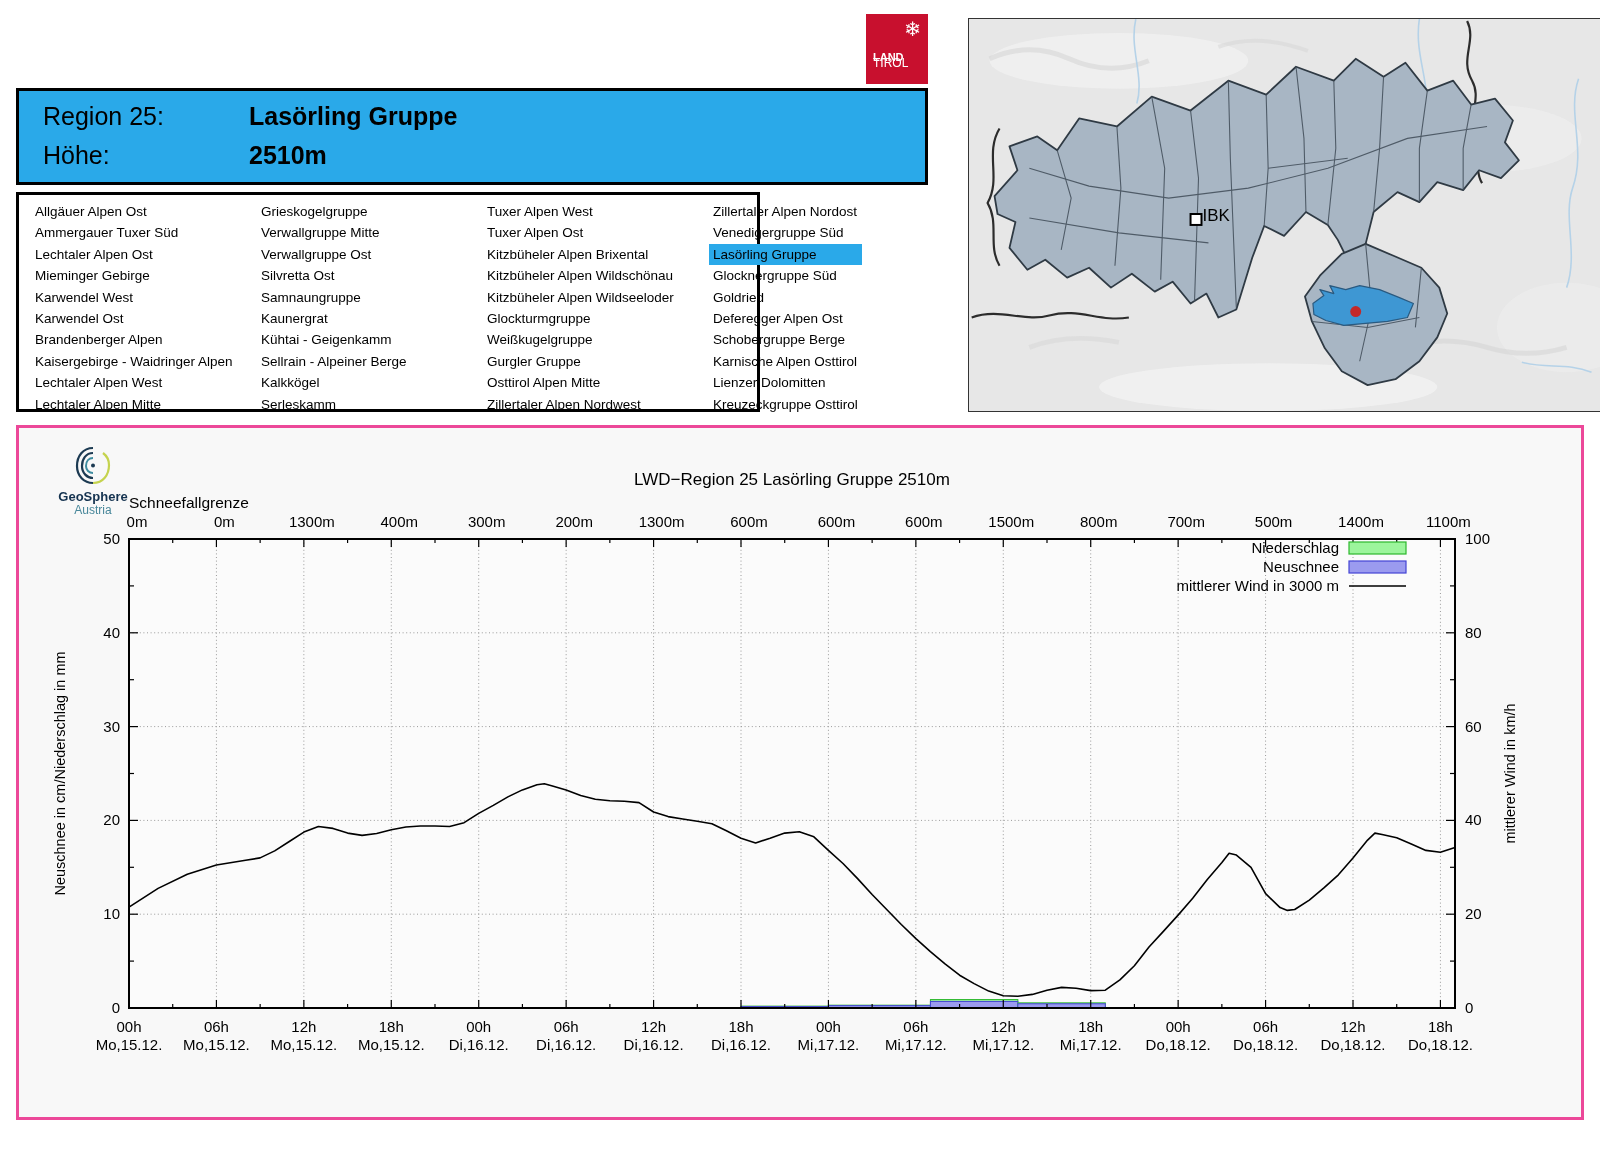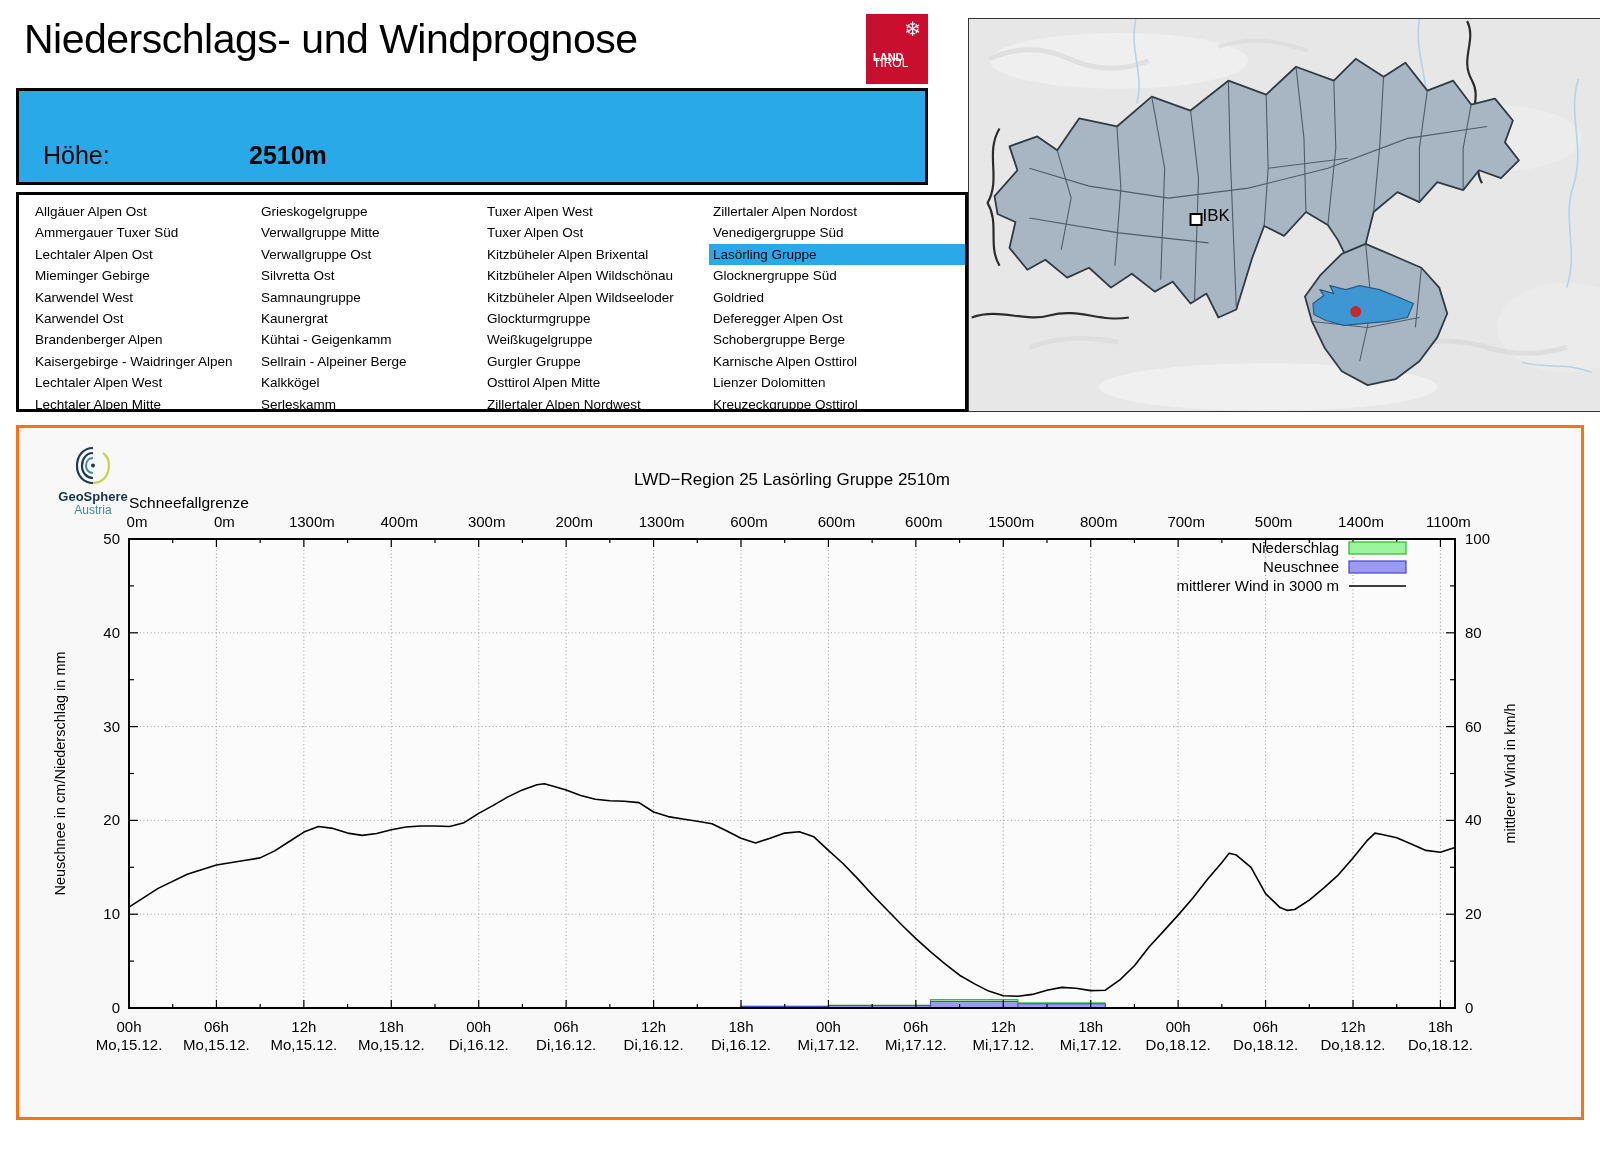--- a/index.html
+++ b/index.html
@@ -13,52 +13,54 @@
   .tirol-logo .l1{position:absolute;left:7px;top:37px;font-size:11px;font-weight:700;color:#fff;}
   .tirol-logo .l2{position:absolute;left:7px;top:42px;font-size:12px;font-weight:400;color:#fff;}
   
   .info-box{position:absolute;left:16px;top:88px;width:912px;height:97px;box-sizing:border-box;
             background:var(--accent);border:3px solid #000;}
   .info-row{position:absolute;left:24px;font-size:25px;}
   .info-row .lbl{display:inline-block;width:206px;}
   .info-row .val{font-weight:700;}
   .row1{top:11px;} .row2{top:50px;}
   
-  .region-list{position:absolute;left:16px;top:192px;width:952px;height:220px;box-sizing:border-box;
+  .region-list{position:absolute;left:16px;top:192px;width:744px;height:220px;box-sizing:border-box;
                background:#fff;border:3px solid #000;display:flex;padding:6px 0 0 16px;}
   .region-col{width:226px;flex:0 0 auto;}
   .region-col:last-child{flex:1 1 auto;}
   .region-item{height:21.4px;line-height:21.4px;font-size:13.5px;white-space:nowrap;padding:0 4px;margin-left:-4px;cursor:pointer;}
   .region-item.selected{background:var(--accent);}
   
   .map{position:absolute;left:968px;top:18px;width:659px;height:394px;border:1.5px solid #333;box-sizing:border-box;background:#e7e7e7;}
   .map svg{display:block;width:100%;height:100%;}
   
   .chart-box{position:absolute;left:16px;top:425px;width:1568px;height:695px;box-sizing:border-box;
-             border:3px solid #f97316;background:#f8f8f8;}
+             border:3px solid #ec4899;background:#f8f8f8;}
   .chart-box svg.plot{position:absolute;left:0;top:0;}
   svg text{font-family:"Liberation Sans","DejaVu Sans",sans-serif;fill:#000;}
   .geosphere{position:absolute;left:26px;top:14px;width:96px;text-align:center;}
   .geosphere .gname{font-size:13px;font-weight:700;color:#14324f;line-height:14px;}
   .geosphere .gcountry{font-size:12px;color:#49889b;line-height:13px;}
 </style>
 </head>
 <body>
 
 <div class="page">
 
-  <h1 class="page-title">Niederschlags- und Windprognose</h1>
 
   <div class="tirol-logo">
     <div class="snow">❄</div>
     <div class="l1">LAND</div>
     <div class="l2">TIROL</div>
   </div>
 
   <div class="info-box">
+    <div class="info-row row1">
+      <span class="lbl">Region 25:</span><span class="val">Lasörling Gruppe</span>
+    </div>
     <div class="info-row row2">
       <span class="lbl">Höhe:</span><span class="val">2510m</span>
     </div>
   </div>
 
   <div class="region-list" id="regionList">
       <div class="region-col">
         <div class="region-item">Allgäuer Alpen Ost</div>
         <div class="region-item">Ammergauer Tuxer Süd</div>
         <div class="region-item">Lechtaler Alpen Ost</div>

